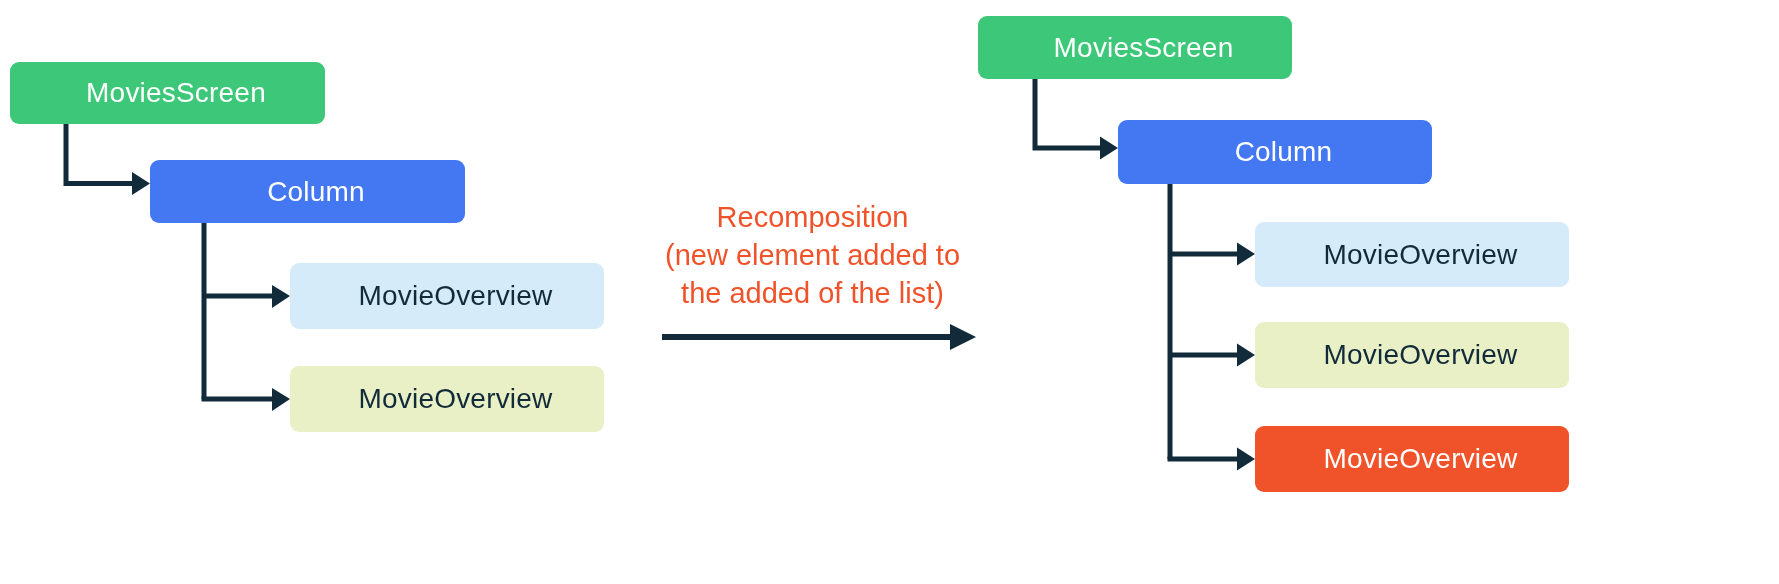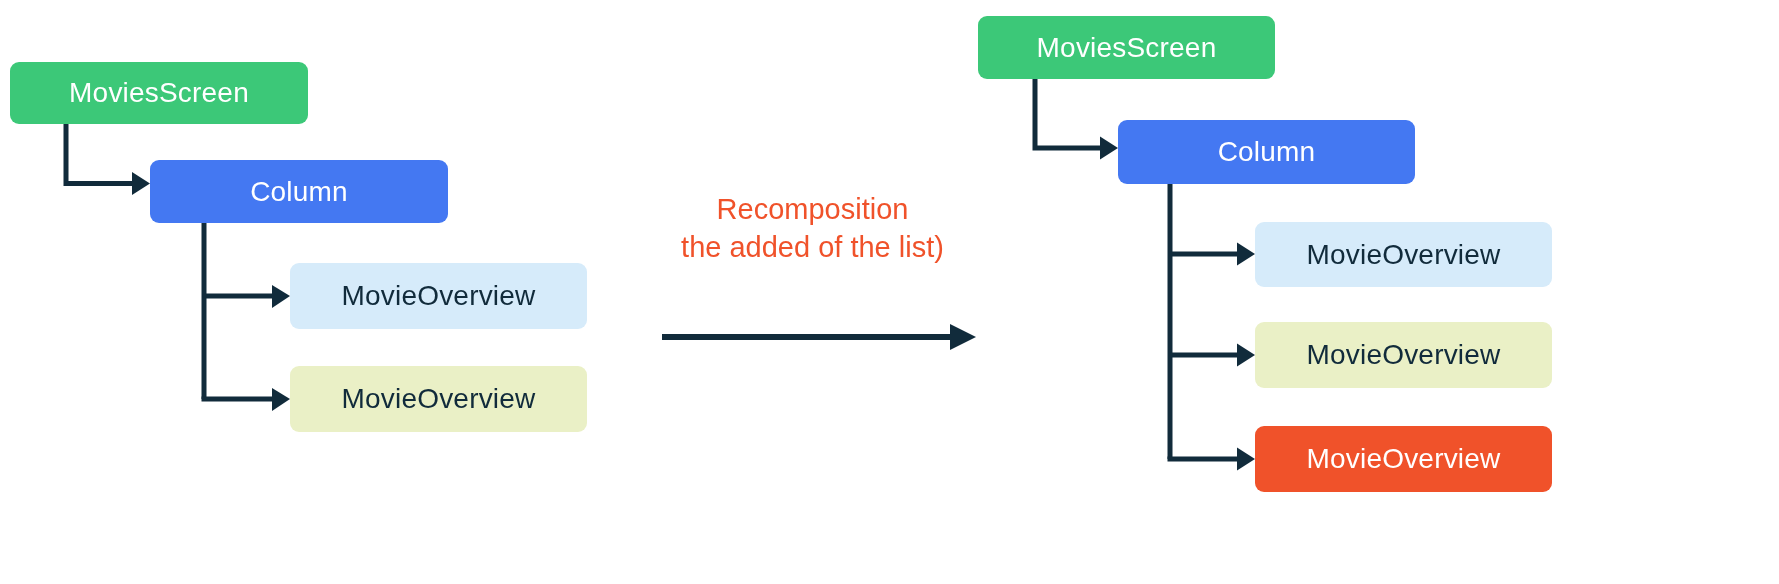--- a/index.html
+++ b/index.html
@@ -25,25 +25,26 @@
   .node {
     position: absolute;
     display: flex;
     align-items: center;
     justify-content: center;
     border-radius: 9px;
     font-size: 28px;
     font-weight: 400;
     letter-spacing: 0.2px;
     white-space: nowrap;
+    padding-left: 17px;
   }
   .annotation {
     position: absolute;
     left: 570px;
-    top: 190px;
+    top: 198px;
     width: 485px;
     text-align: center;
     font-size: 29px;
     line-height: 38px;
     font-weight: 400;
   }
 </style>
 </head>
 <body>
 
@@ -88,20 +89,21 @@
   <div class="node" style="left: 10px; top: 62px; width: 298px; height: 62px; background-color: rgb(60, 200, 120); color: rgb(255, 255, 255);">MoviesScreen</div>
 
   <div class="node" style="left: 150px; top: 160px; width: 298px; height: 63px; background-color: rgb(68, 120, 242); color: rgb(255, 255, 255);">Column</div>
 
   <div class="node" style="left: 290px; top: 263px; width: 297px; height: 66px; background-color: rgb(214, 235, 250); color: rgb(17, 43, 59);">MovieOverview</div>
 
   <div class="node" style="left: 290px; top: 366px; width: 297px; height: 66px; background-color: rgb(234, 240, 198); color: rgb(17, 43, 59);">MovieOverview</div>
 
   <div class="annotation" style="color: rgb(240, 82, 42);">
     <div>Recomposition</div>
+    <div>(new element added to</div>
     <div>the added of the list)</div>
   </div>
 
   <div class="node" style="left: 978px; top: 16px; width: 297px; height: 63px; background-color: rgb(60, 200, 120); color: rgb(255, 255, 255);">MoviesScreen</div>
 
   <div class="node" style="left: 1118px; top: 120px; width: 297px; height: 64px; background-color: rgb(68, 120, 242); color: rgb(255, 255, 255);">Column</div>
 
   <div class="node" style="left: 1255px; top: 222px; width: 297px; height: 65px; background-color: rgb(214, 235, 250); color: rgb(17, 43, 59);">MovieOverview</div>
 
   <div class="node" style="left: 1255px; top: 322px; width: 297px; height: 66px; background-color: rgb(234, 240, 198); color: rgb(17, 43, 59);">MovieOverview</div>

